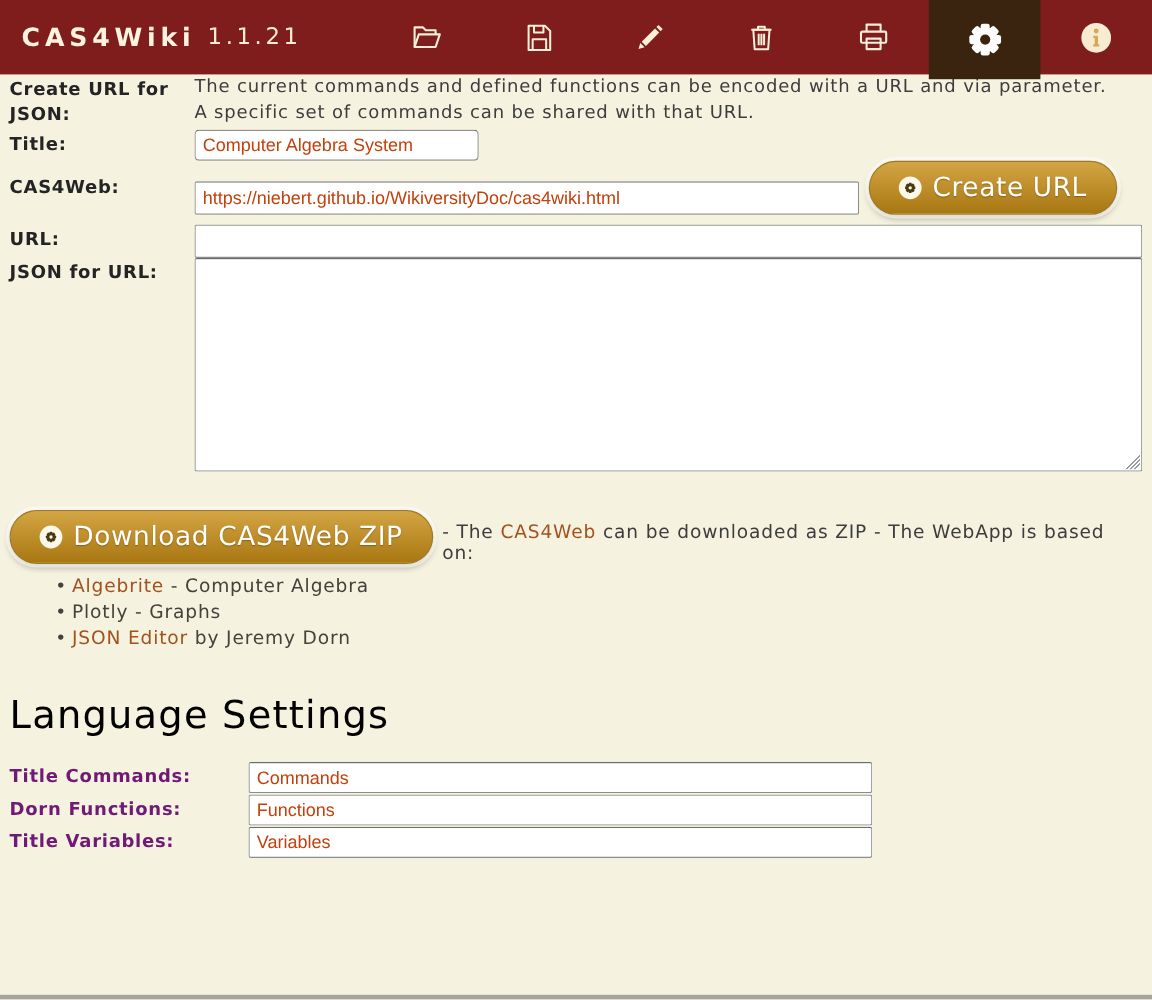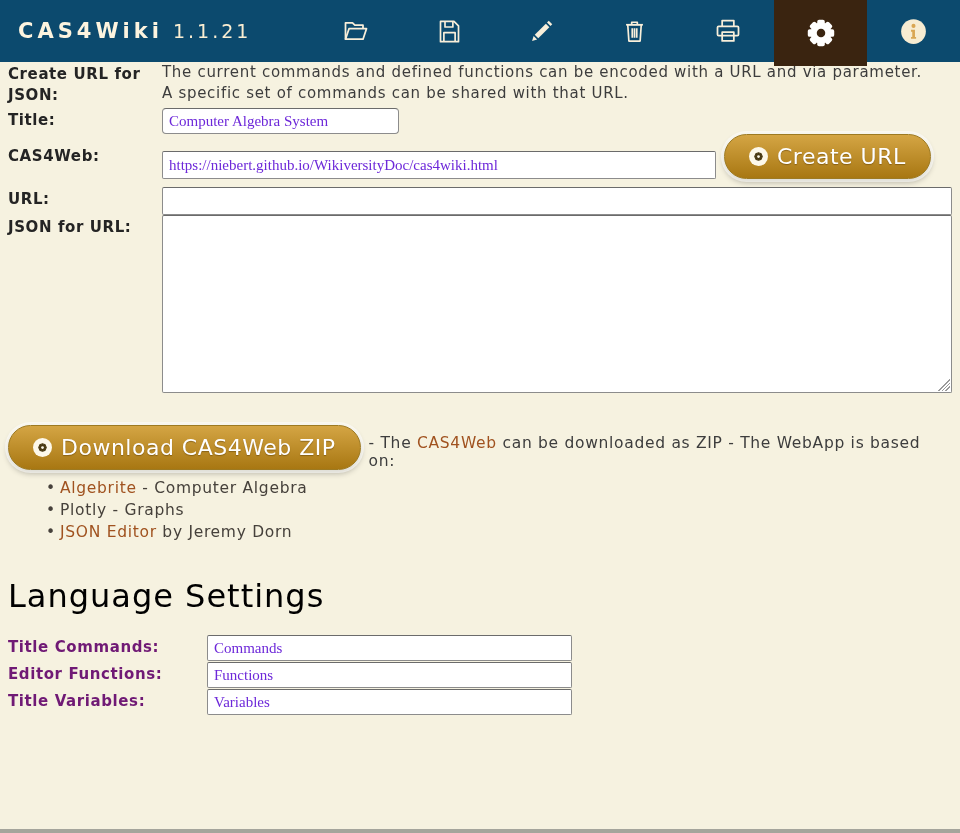--- a/index.html
+++ b/index.html
@@ -6,21 +6,21 @@
   html,body { width:960px; height:833px; }
   body {
     background:#f6f2e0;
     font-family:"DejaVu Sans", sans-serif;
     color:#3a3a3a;
     position:relative;
     overflow:hidden;
   }
   
   .topbar {
-    height:62px; background:#0c4a6e;
+    height:62px; background:#7f1d1d;
     display:flex; align-items:stretch;
     position:relative;
   }
   .brand {
     width:310px; display:flex; align-items:center;
     padding-left:18px; white-space:nowrap;
   }
   .brand .app-name {
     color:#fdf4df; font-weight:bold; font-size:21px; letter-spacing:4px;
   }
@@ -43,22 +43,22 @@
   }
   .frow { display:flex; align-items:flex-start; }
   .flabel {
     width:154px; flex:0 0 154px;
     font-weight:bold; font-size:15px; letter-spacing:0.6px; color:#242424;
     line-height:21px; padding-top:2px;
   }
   .fbody { flex:1; }
   .desc { font-size:15px; letter-spacing:0.7px; line-height:21px; color:#3d3d3d; }
   input.tbox, textarea.tbox {
-    font-family:Liberation Serif, serif;
-    font-size:15px; color:#6d28d9;
+    font-family:Liberation Sans, sans-serif;
+    font-size:15px; color:#c2410c;
     background:#fff;
     border:1px solid #8c8c8c; border-top-color:#6b6b6b;
     padding:2px 6px;
     outline:none;
   }
   .title-input { width:237px; height:26px; border-radius:4px; }
   .cas4web-input { width:554px; height:28px; border-radius:2px; }
   .url-input { width:790px; height:28px; border-radius:2px; }
   .json-wrap { position:relative; width:790px; }
   .json-textarea { width:790px; height:178px; resize:none; border-radius:2px; display:block; }
@@ -103,21 +103,21 @@
   h2.section-title {
     margin-top:36px; font-size:32px; line-height:34px; font-weight:400; color:#000000;
     letter-spacing:1px; margin-bottom:22px;
   }
   .lang-row { display:flex; align-items:flex-start; margin-bottom:1px; }
   .lang-label {
     width:199px; flex:0 0 199px;
     font-weight:bold; font-size:15px; letter-spacing:0.6px; color:#701a75;
     line-height:24px;
   }
-  .lang-input { width:365px; height:26px; border-radius:2px; }
+  .lang-input { width:520px; height:26px; border-radius:2px; }
   .bottom-strip {
     position:absolute; left:0; bottom:0; width:960px; height:4px; background:#a5a59c;
   }
   .mt2 { margin-top:2px; } .mt10 { margin-top:10px; } .mt8 { margin-top:8px; } .mt0 { margin-top:0; }
 </style>
 </head>
 <body>
 
 <div class="topbar">
   <div class="brand">
@@ -290,21 +290,21 @@
     </li>
   </ul>
 
   <h2 class="section-title">Language Settings</h2>
 
   <div class="lang-row">
     <div class="lang-label">Title Commands:</div>
     <input class="tbox lang-input" type="text" value="Commands" style="">
   </div>
   <div class="lang-row">
-    <div class="lang-label">Editor Functions:</div>
+    <div class="lang-label">Dorn Functions:</div>
     <input class="tbox lang-input" type="text" value="Functions" style="">
   </div>
   <div class="lang-row">
     <div class="lang-label">Title Variables:</div>
     <input class="tbox lang-input" type="text" value="Variables" style="">
   </div>
 </div>
 
 <div class="bottom-strip"></div>
 

